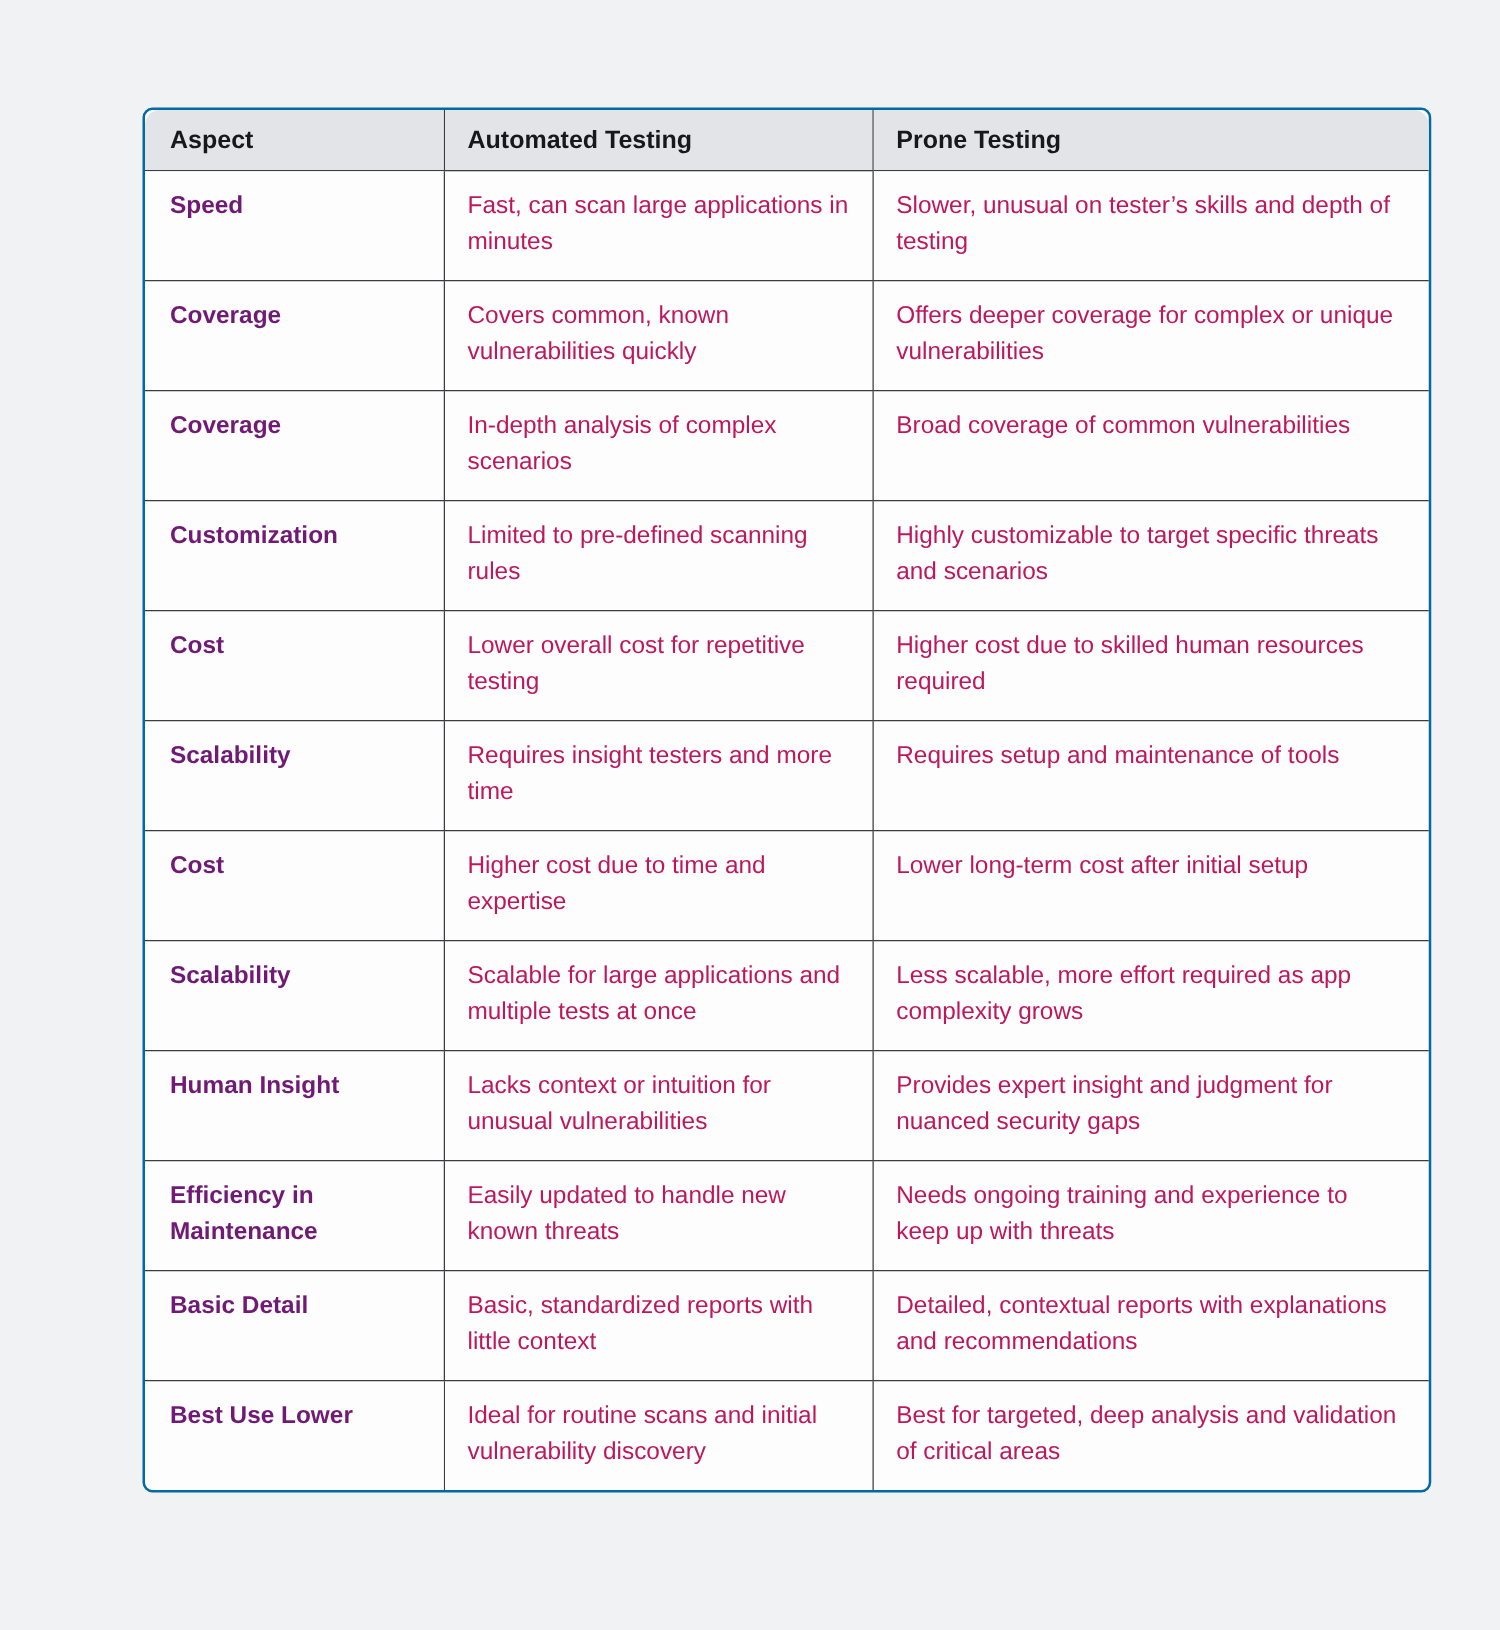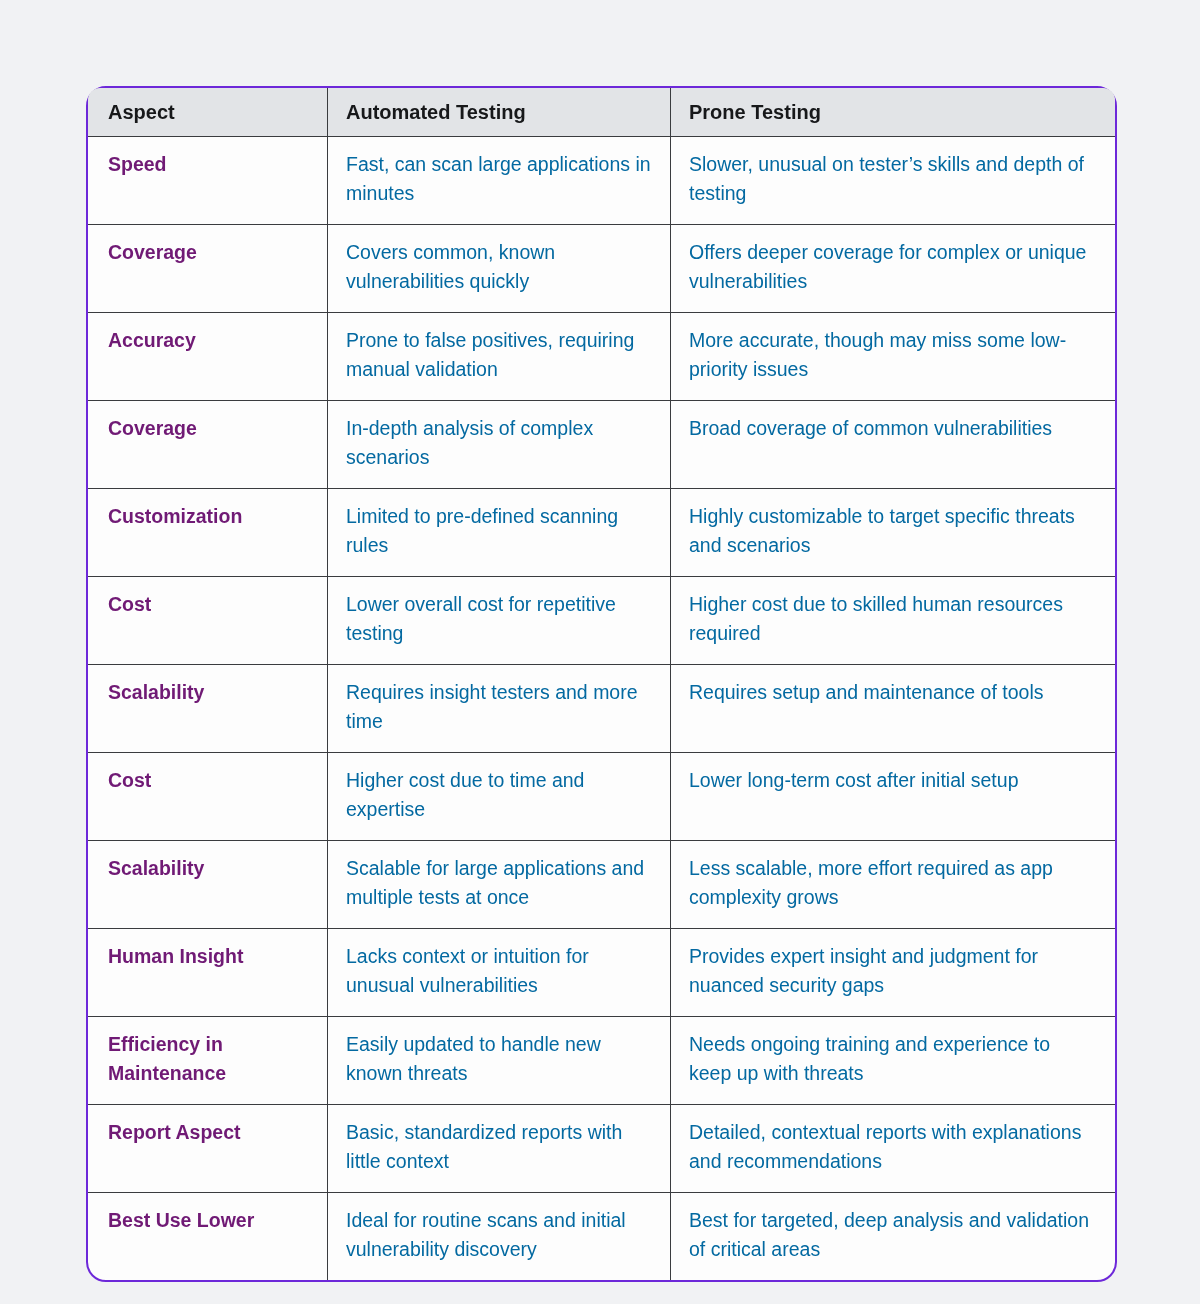--- a/index.html
+++ b/index.html
@@ -17,22 +17,23 @@
     position: absolute;
     left: 86px;
     top: 86px;
   }
   table.compare {
     width: 1027px;
     table-layout: fixed;
     border-collapse: separate;
     border-spacing: 0;
     background: #fdfdfd;
-    border: 2px solid #6d28d9;
-    border-radius: 20px;
+    border: 2px solid #0369a1;
+    border-radius: 8px;
+    margin-left: 28px;
   }
   th, td {
     box-sizing: border-box;
     text-align: left;
     border-right: 1.5px solid #3a3c3f;
     border-bottom: 1.5px solid #3a3c3f;
   }
   th:last-child, td:last-child {
     border-right: none;
   }
@@ -60,21 +61,21 @@
   }
   tbody tr:last-child td:last-child {
     border-bottom-right-radius: 12px;
   }
   td {
     height: 83px;
     vertical-align: top;
     padding: 13px 18px 16px 18px;
     font-size: 19.5px;
     line-height: 29px;
-    color: #0369a1;
+    color: #be185d;
   }
   td.aspect {
     font-weight: bold;
     color: #701a75;
     padding-left: 20px;
     padding-right: 24px;
   }
 </style>
 </head>
 <body>
@@ -96,25 +97,20 @@
     <tbody>
         <tr>
           <td class="aspect">Speed</td>
           <td>Fast, can scan large applications in minutes</td>
           <td>Slower, unusual on tester’s skills and depth of testing</td>
         </tr>
         <tr>
           <td class="aspect">Coverage</td>
           <td>Covers common, known vulnerabilities quickly</td>
           <td>Offers deeper coverage for complex or unique vulnerabilities</td>
-        </tr>
-        <tr>
-          <td class="aspect">Accuracy</td>
-          <td>Prone to false positives, requiring manual validation</td>
-          <td>More accurate, though may miss some low-priority issues</td>
         </tr>
         <tr>
           <td class="aspect">Coverage</td>
           <td>In-depth analysis of complex scenarios</td>
           <td>Broad coverage of common vulnerabilities</td>
         </tr>
         <tr>
           <td class="aspect">Customization</td>
           <td>Limited to pre-defined scanning rules</td>
           <td>Highly customizable to target specific threats and scenarios</td>
@@ -143,21 +139,21 @@
           <td class="aspect">Human Insight</td>
           <td>Lacks context or intuition for unusual vulnerabilities</td>
           <td>Provides expert insight and judgment for nuanced security gaps</td>
         </tr>
         <tr>
           <td class="aspect">Efficiency in Maintenance</td>
           <td>Easily updated to handle new known threats</td>
           <td>Needs ongoing training and experience to keep up with threats</td>
         </tr>
         <tr>
-          <td class="aspect">Report Aspect</td>
+          <td class="aspect">Basic Detail</td>
           <td>Basic, standardized reports with little context</td>
           <td>Detailed, contextual reports with explanations and recommendations</td>
         </tr>
         <tr>
           <td class="aspect">Best Use Lower</td>
           <td>Ideal for routine scans and initial vulnerability discovery</td>
           <td>Best for targeted, deep analysis and validation of critical areas</td>
         </tr>
       </tbody>
   </table>

